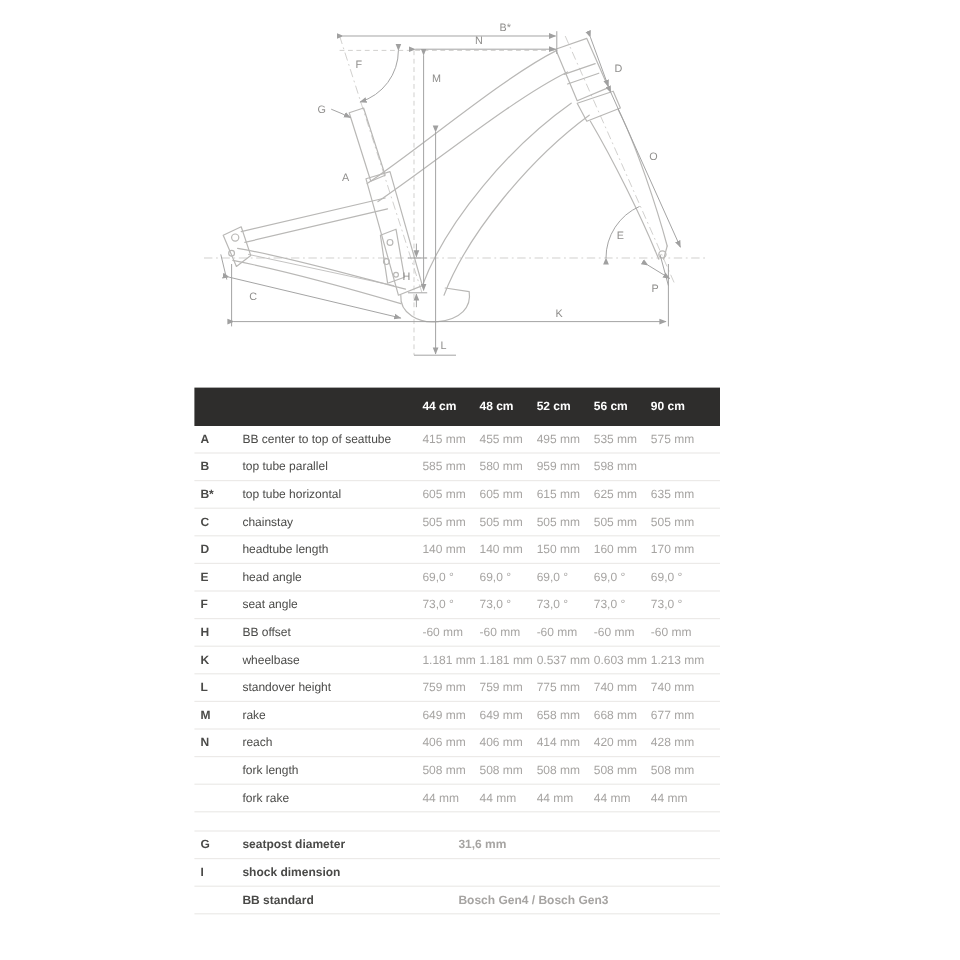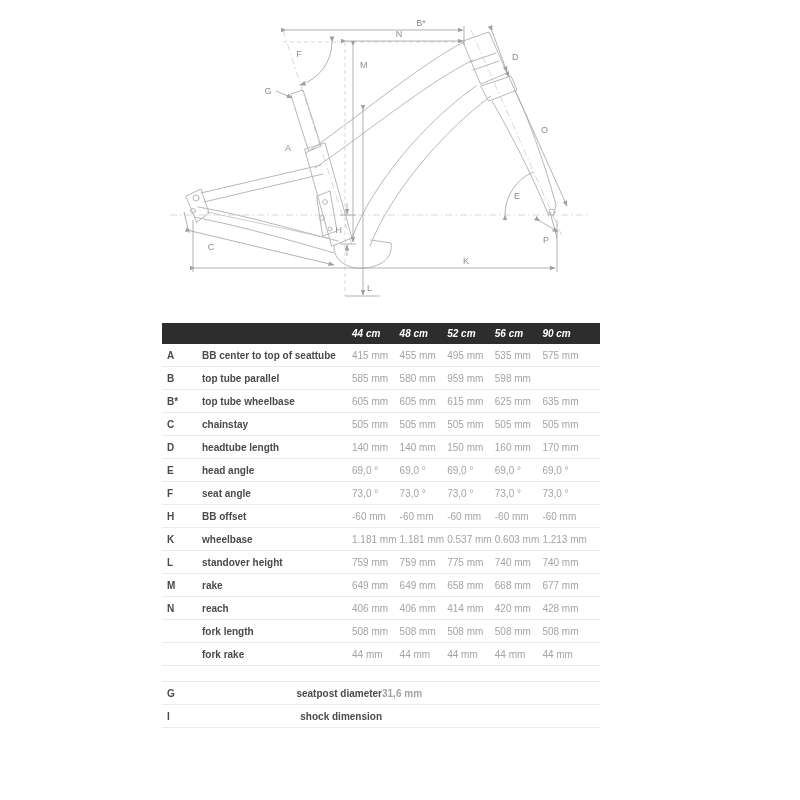--- a/index.html
+++ b/index.html
@@ -4,28 +4,28 @@
 <style>
   html,body{margin:0;padding:0;background:#ffffff;}
   body{width:800px;height:800px;position:relative;font-family:"Liberation Sans",sans-serif;overflow:hidden;}
 
   
   .diagram-wrap{position:absolute;left:0;top:0;width:800px;height:322px;}
   svg text{font-family:"Liberation Sans",sans-serif;font-size:9px;fill:#8f8e8c;}
 
   
   .tables{position:absolute;left:162px;top:323px;width:438px;font-size:10px;}
-  .g-header{display:flex;align-items:center;background:#2e2d2c;color:#ffffff;font-weight:700;height:21px;font-style:italic;}
+  .g-header{display:flex;align-items:center;background:#2e2d2c;color:#ffffff;font-weight:700;height:32px;}
   .g-row,.s-row{display:flex;align-items:center;height:22px;border-bottom:1px solid #eceae8;}
   .s-row{border-bottom:none;border-top:1px solid #eceae8;}
   .c-letter{flex:0 0 40px;padding-left:5px;box-sizing:border-box;font-weight:700;color:#4a4a48;}
-  .c-label{flex:0 0 150px;font-weight:700;color:#4a4a48;}
+  .c-label{flex:0 0 150px;font-weight:400;color:#4a4a48;}
   .c-val{flex:0 0 47.6px;color:#a6a4a2;}
   .g-header .c-val{color:#ffffff;}
-  .s-label{flex:0 0 180px;font-weight:700;color:#4a4a48;text-align:right;}
+  .s-label{flex:0 0 180px;font-weight:700;color:#4a4a48;}
   .s-val{flex:1;color:#a6a4a2;font-weight:bold;}
   .specs{margin-top:15px;}
 </style>
 </head>
 <body>
 
 <div class="diagram-wrap">
   <svg width="800" height="322" viewBox="0 0 800 322">
     <defs>
       <marker id="ar" markerWidth="7" markerHeight="7" refX="5.5" refY="3" orient="auto" markerUnits="userSpaceOnUse">
@@ -152,21 +152,21 @@
           <span class="c-letter">B</span>
           <span class="c-label">top tube parallel</span>
           <span class="c-val">585 mm</span>
           <span class="c-val">580 mm</span>
           <span class="c-val">959 mm</span>
           <span class="c-val">598 mm</span>
           <span class="c-val"></span>
         </div>
         <div class="g-row">
           <span class="c-letter">B*</span>
-          <span class="c-label">top tube wheelbase</span>
+          <span class="c-label">top tube horizontal</span>
           <span class="c-val">605 mm</span>
           <span class="c-val">605 mm</span>
           <span class="c-val">615 mm</span>
           <span class="c-val">625 mm</span>
           <span class="c-val">635 mm</span>
         </div>
         <div class="g-row">
           <span class="c-letter">C</span>
           <span class="c-label">chainstay</span>
           <span class="c-val">505 mm</span>
@@ -274,15 +274,20 @@
         <span class="s-label">seatpost diameter</span>
         <span class="s-val">31,6 mm</span>
       </div>
       <div class="s-row">
         <span class="c-letter">I</span>
         <span class="s-label">shock dimension</span>
         <span class="s-val"></span>
       </div>
       <div class="s-row">
         <span class="c-letter"></span>
+        <span class="s-label">BB standard</span>
+        <span class="s-val">Bosch Gen4 / Bosch Gen3</span>
+      </div>
+      <div class="s-row">
+        <span class="c-letter"></span>
       </div>
     </div>
 </div>
 
 </body></html>

